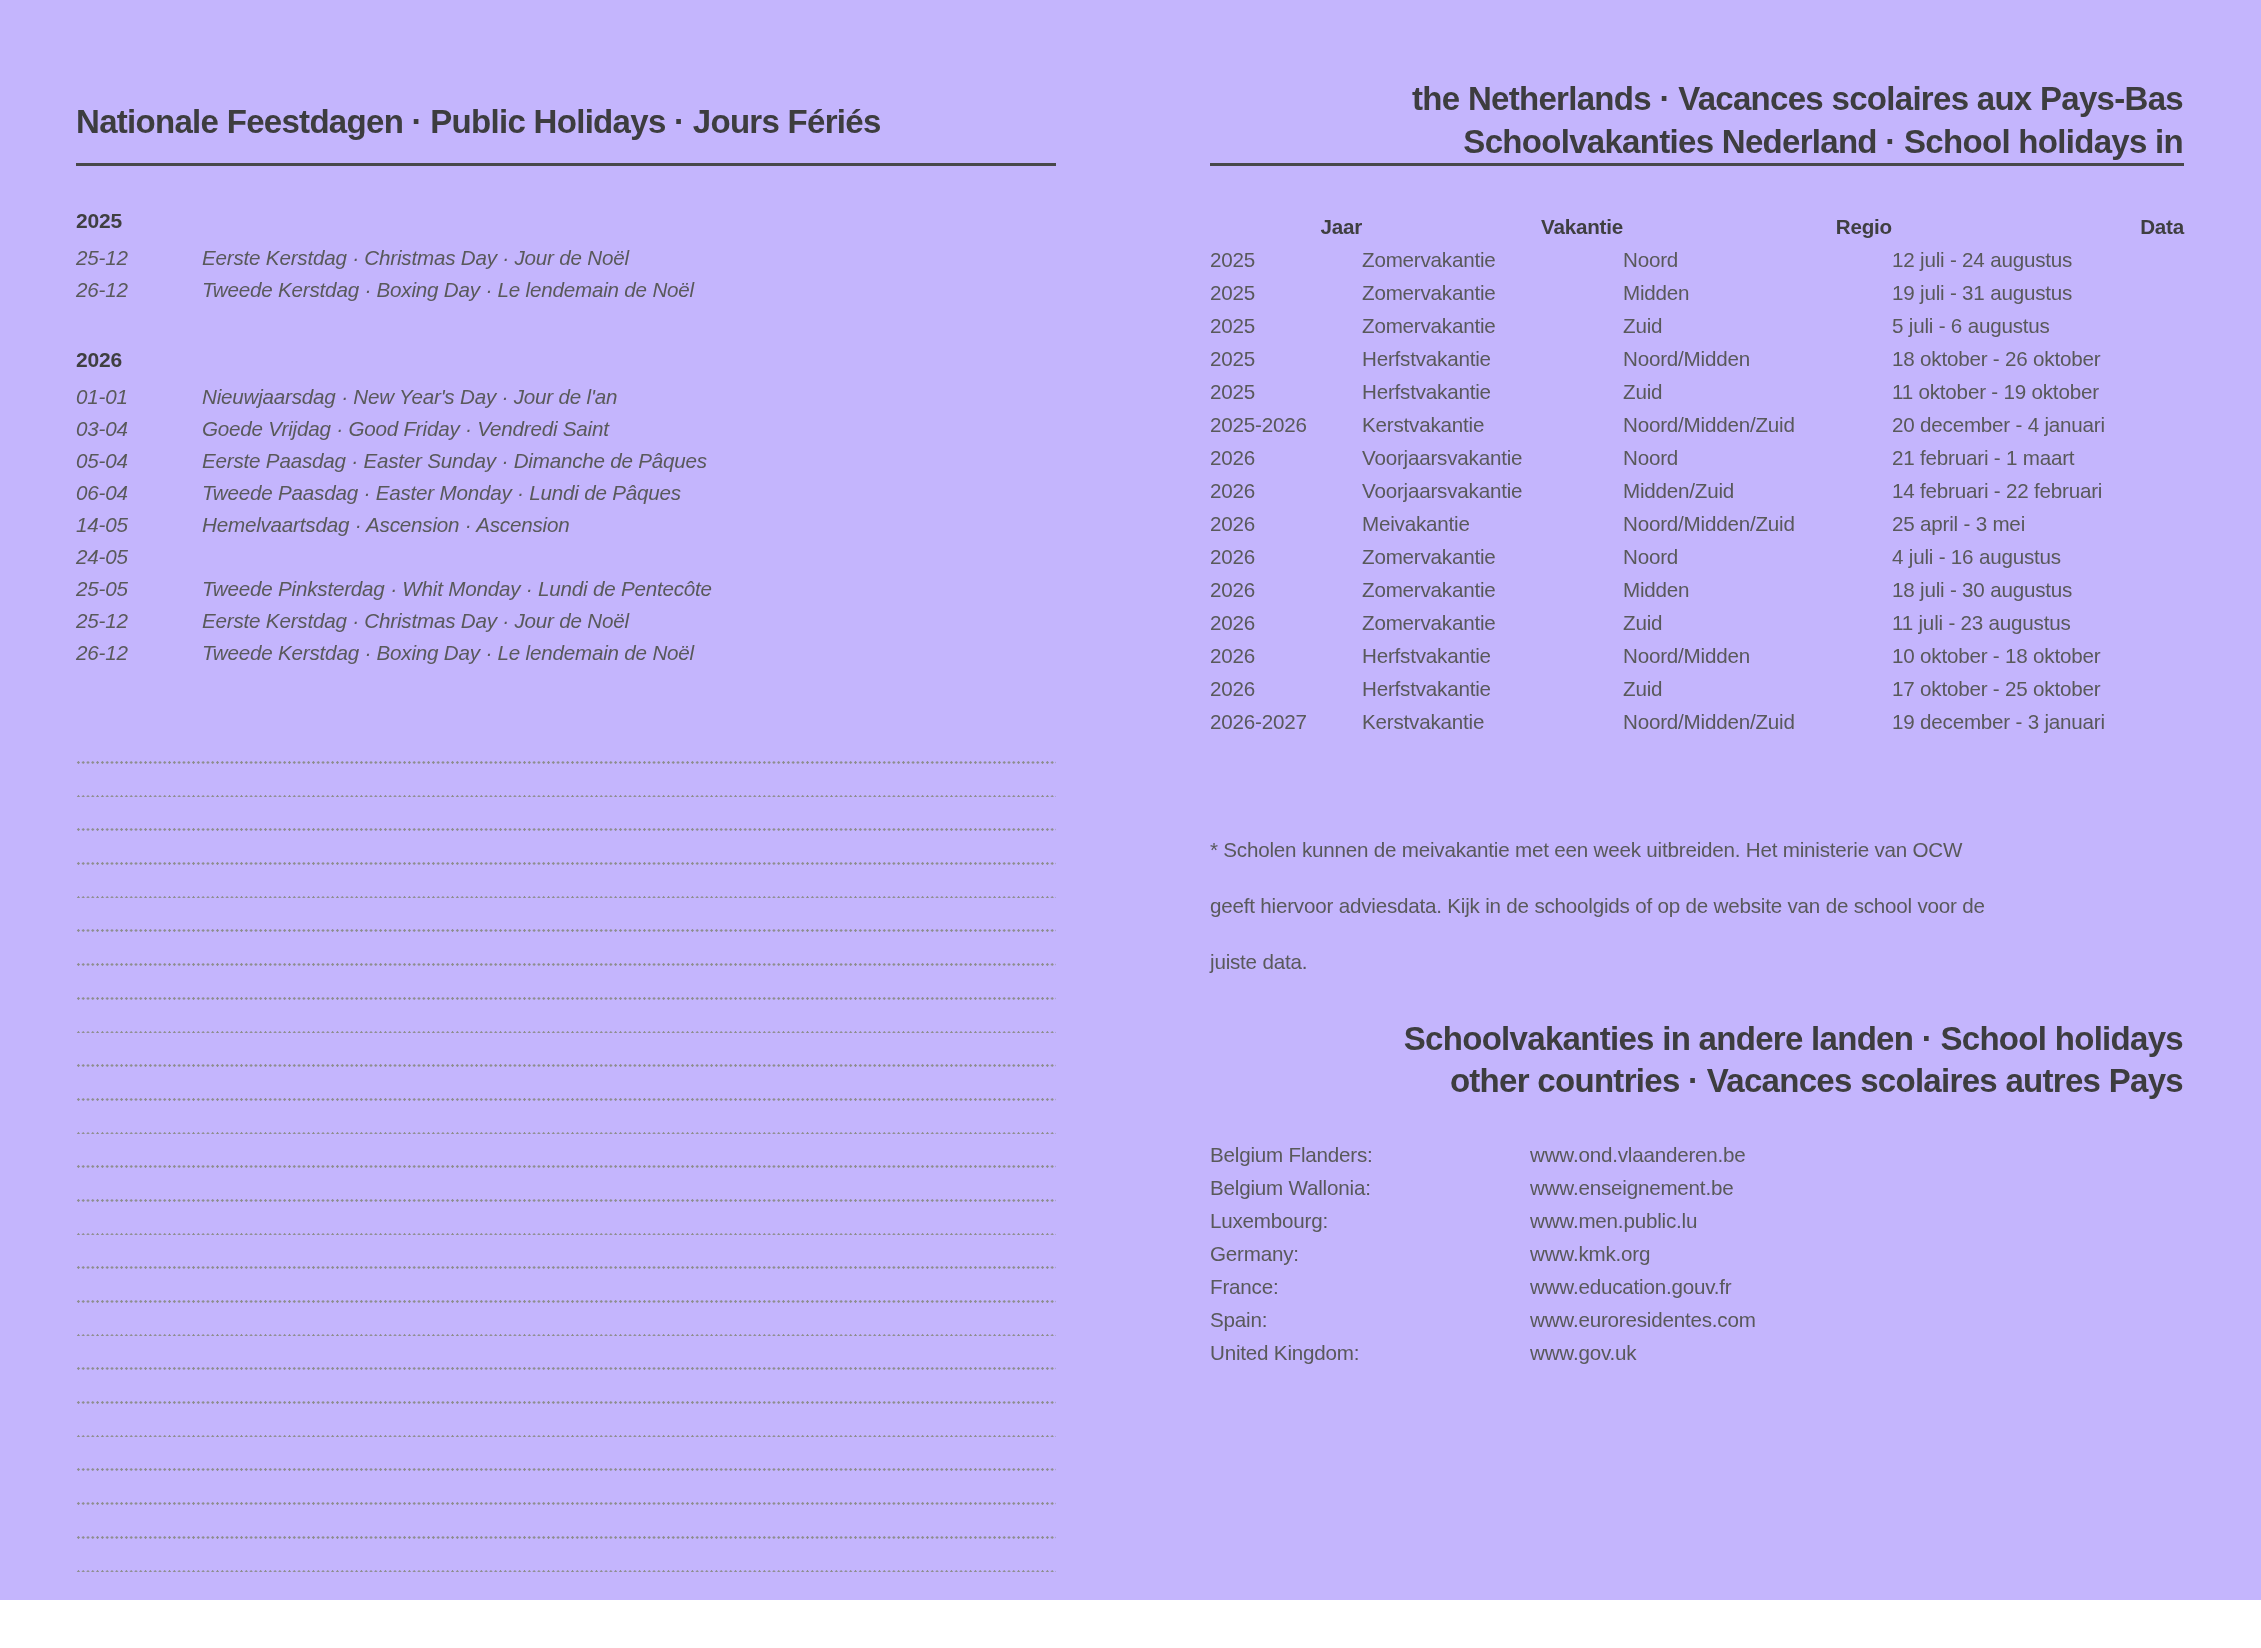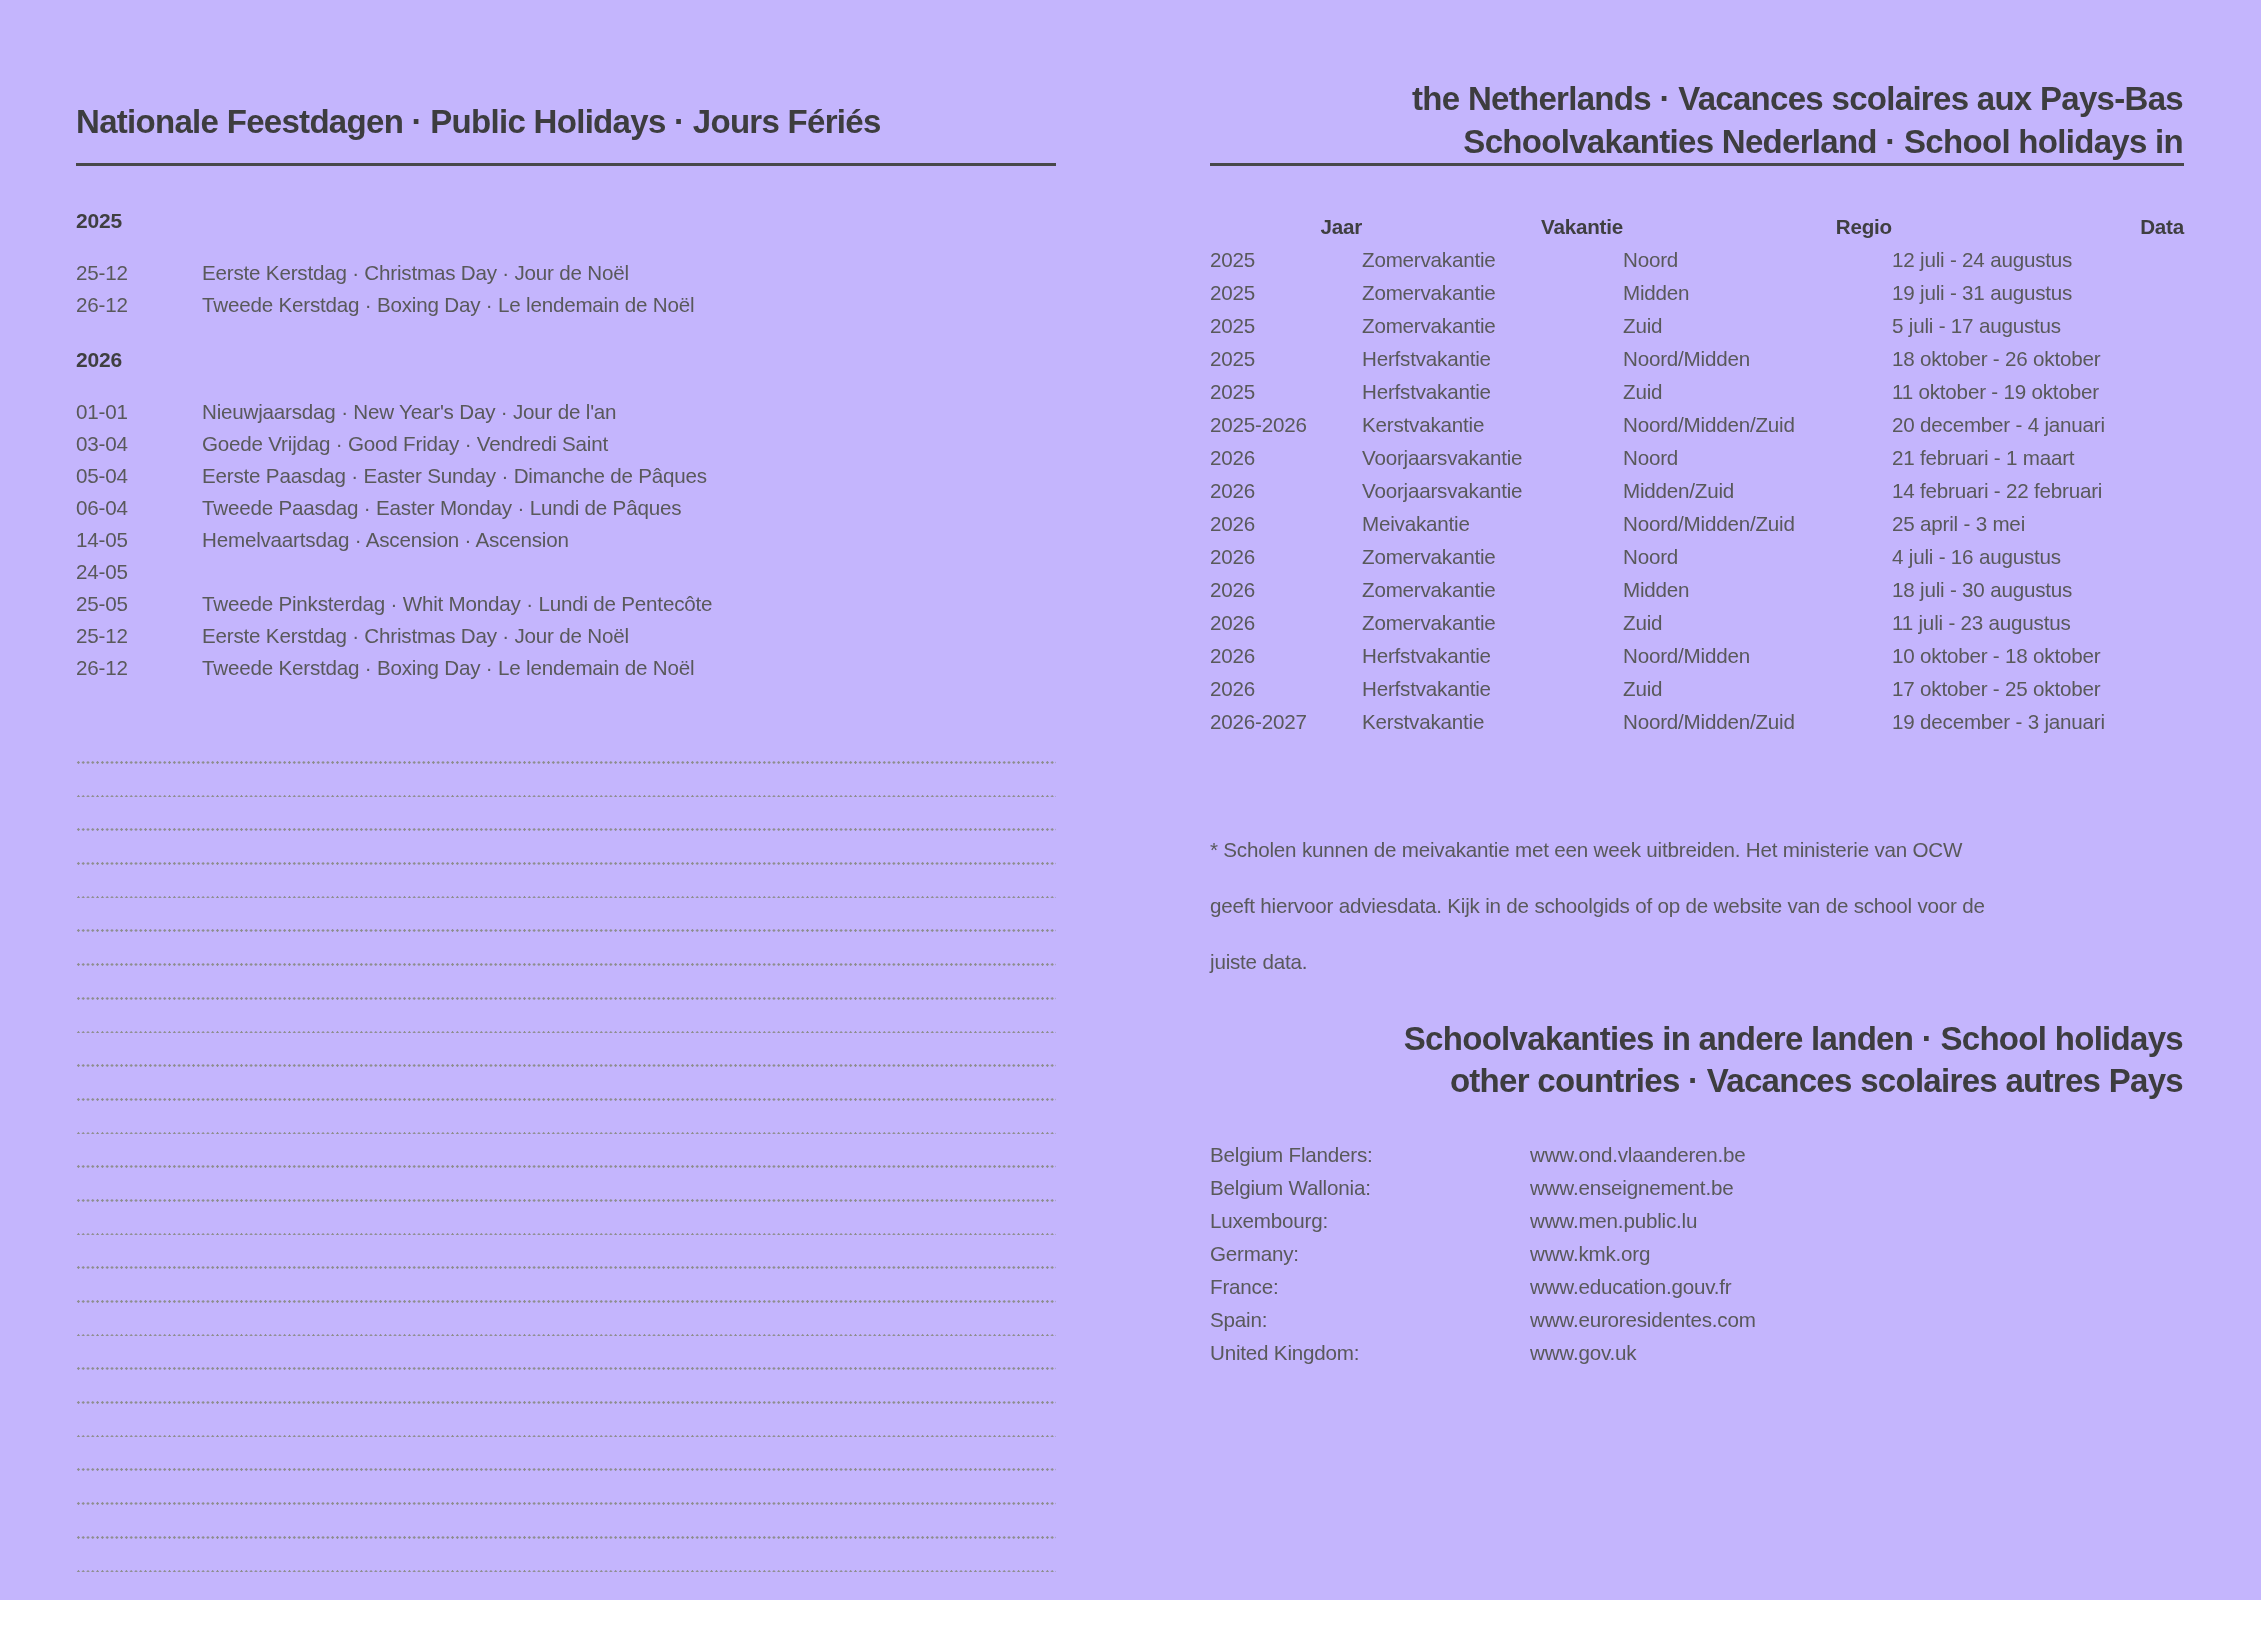--- a/index.html
+++ b/index.html
@@ -16,21 +16,21 @@
 
   .rule{position:absolute;height:3.3px;background:#48484a;}
   .rule-left{left:76px;top:163px;width:980px;}
   .rule-right{left:1210px;top:163px;width:974px;}
 
   
   .ylist{position:absolute;left:76px;width:980px;font-size:20.6px;letter-spacing:-0.2px;}
   .ylist-2025{top:205px;}
   .ylist-2026{top:344px;}
   .year-label{line-height:32px;font-weight:700;color:#3f3f41;font-size:21px;}
-  .hrows{margin-top:20px;}
+  .hrows{margin-top:5px;font-style:italic;}
   .hrow{display:grid;grid-template-columns:126px 1fr;line-height:32px;}
 
   
   .notes{position:absolute;left:76px;top:761px;width:980px;}
   .note-line{height:2.7px;margin-bottom:31px;
      background-image:radial-gradient(circle,#8d8d8d 1px,rgba(141,141,141,0) 1.3px);
      background-size:4.8px 2.7px;background-repeat:repeat-x;background-position:0 50%;}
 
   
   .vtable{position:absolute;left:1210px;top:210px;width:974px;font-size:20.6px;letter-spacing:-0.2px;}
@@ -163,21 +163,21 @@
         <div class="vrow">
         <span>2025</span>
         <span>Zomervakantie</span>
         <span>Midden</span>
         <span>19 juli - 31 augustus</span>
       </div>
         <div class="vrow">
         <span>2025</span>
         <span>Zomervakantie</span>
         <span>Zuid</span>
-        <span>5 juli - 17 augustus</span>
+        <span>5 juli - 6 augustus</span>
       </div>
         <div class="vrow">
         <span>2025</span>
         <span>Herfstvakantie</span>
         <span>Noord/Midden</span>
         <span>18 oktober - 26 oktober</span>
       </div>
         <div class="vrow">
         <span>2025</span>
         <span>Herfstvakantie</span>

